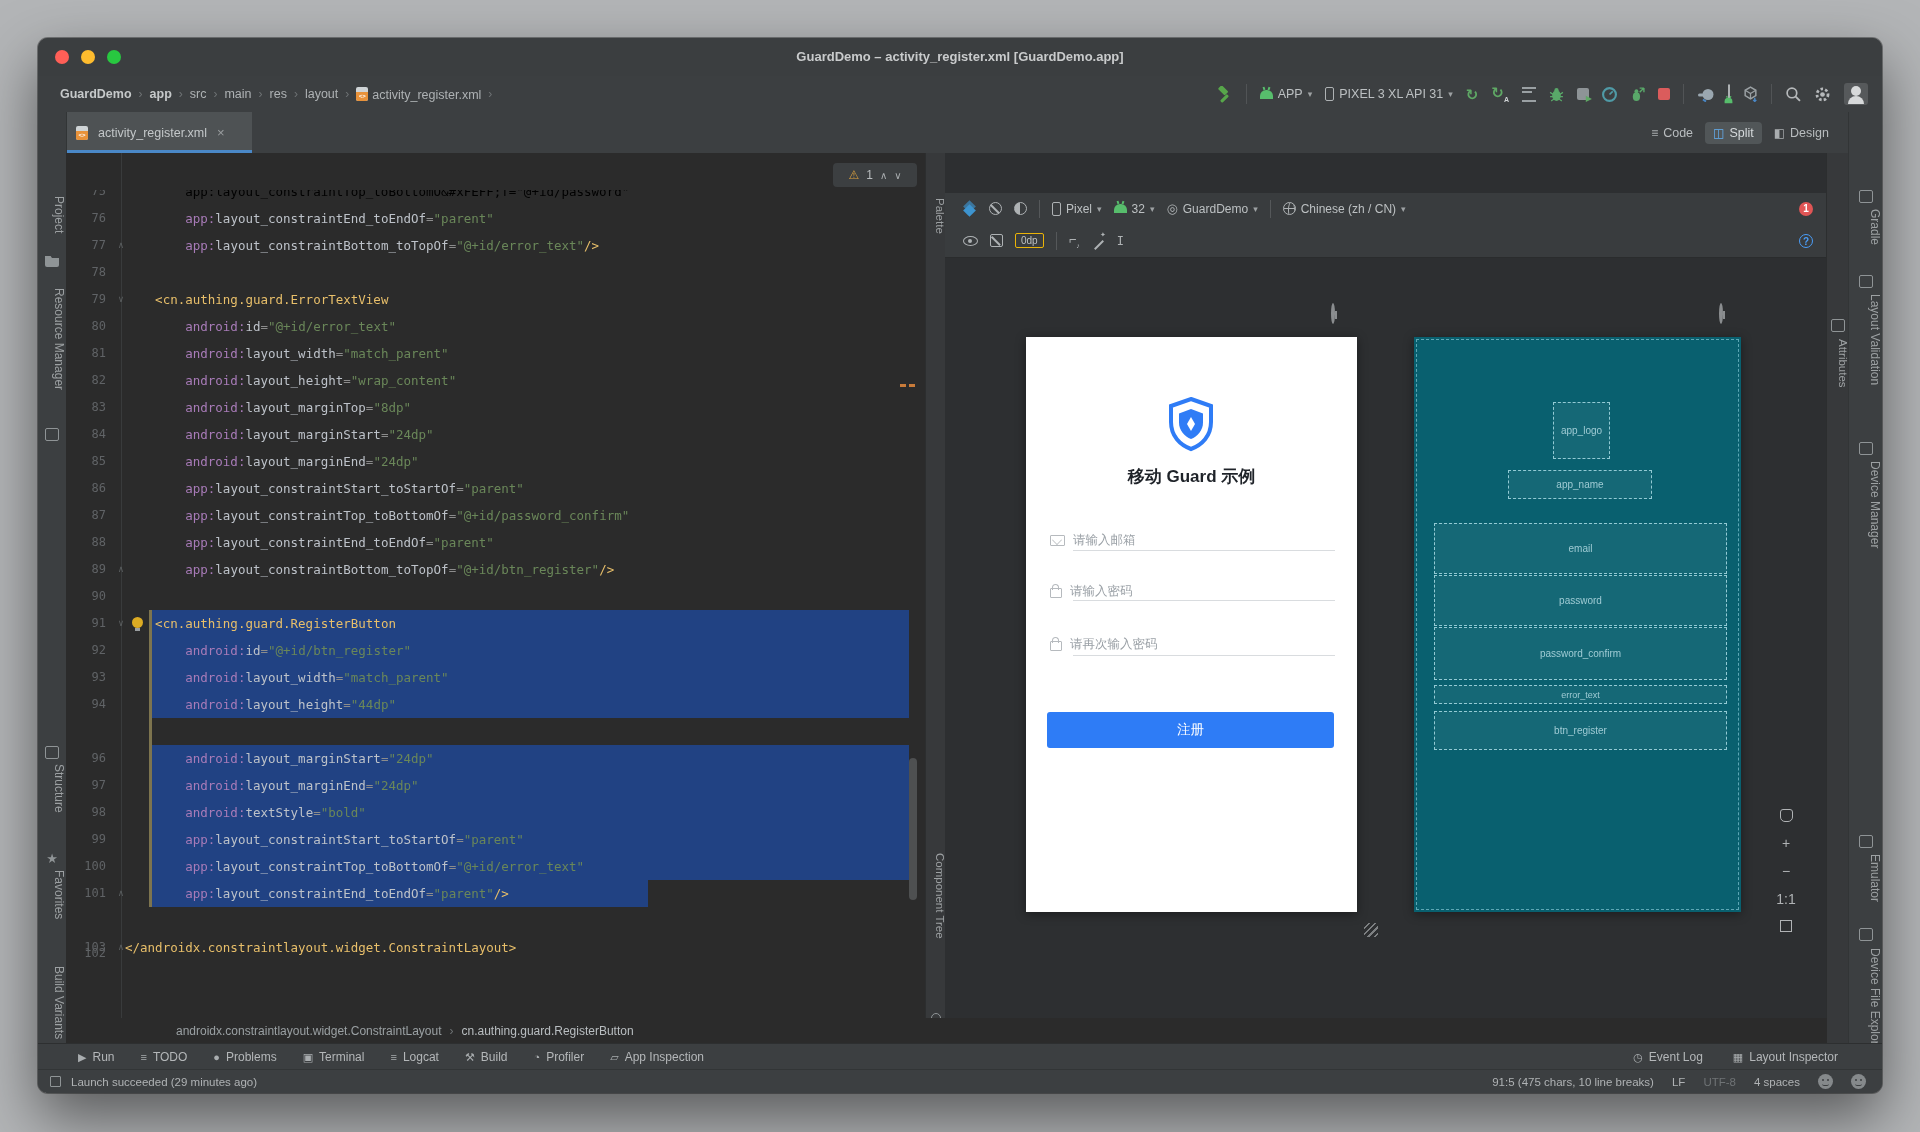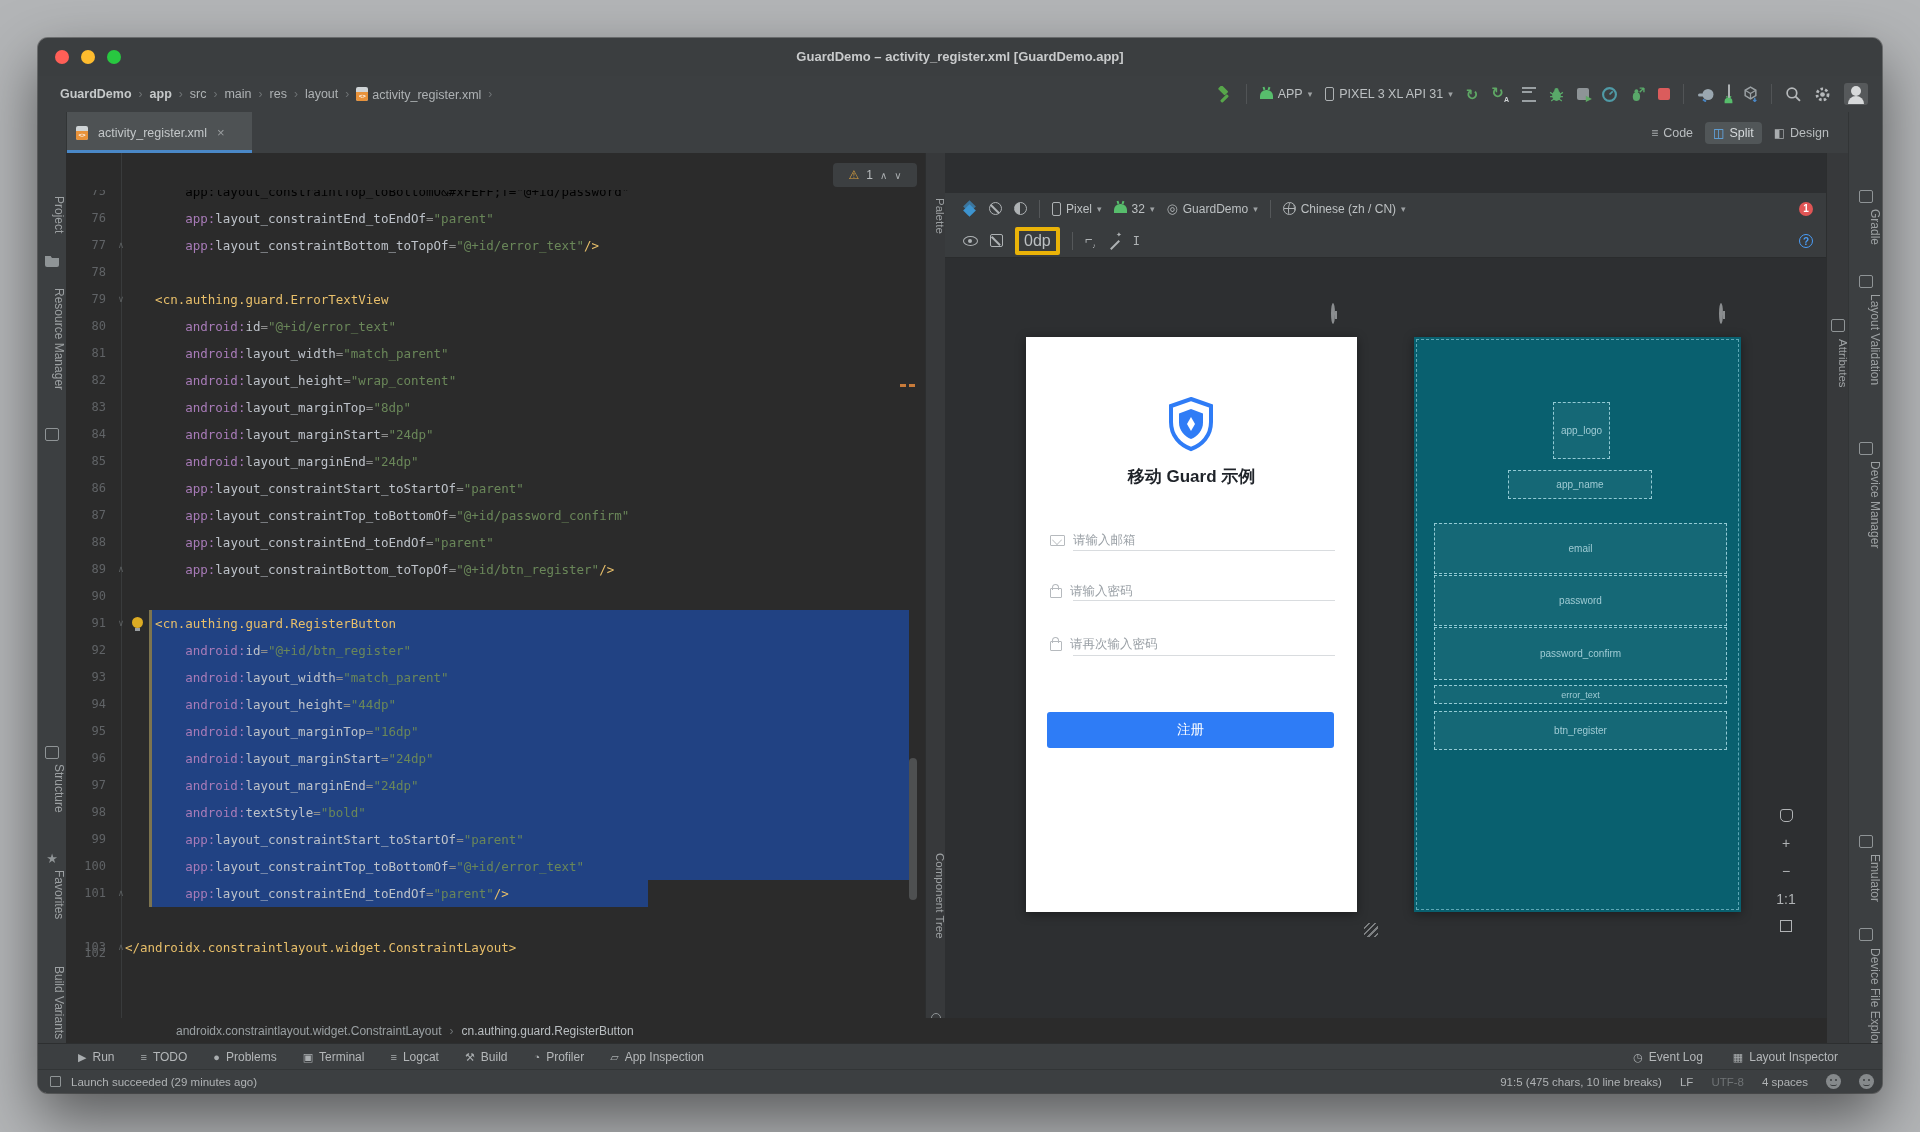--- a/index.html
+++ b/index.html
@@ -109,21 +109,21 @@
   .half{background:linear-gradient(90deg,#aeb2b4 50%,transparent 50%)}
   .phone-ico{width:9px;height:14px;border:1.5px solid #aeb2b4;border-radius:2px;box-sizing:border-box}
   .robot{width:13px;height:9px;background:#57bd6c;border-radius:6px 6px 0 0;position:relative}
   .robot::before,.robot::after{content:"";position:absolute;top:-3px;width:1.5px;height:3px;background:#57bd6c}
   .robot::before{left:3px;transform:rotate(-20deg)}.robot::after{right:3px;transform:rotate(20deg)}
   .globe{width:13px;height:13px;border:1.5px solid #aeb2b4;border-radius:50%;box-sizing:border-box;position:relative;overflow:hidden}
   .globe::before{content:"";position:absolute;left:4px;top:-2px;width:5px;height:16px;border:1px solid #aeb2b4;border-radius:50%}
   .globe::after{content:"";position:absolute;left:-1px;top:5px;width:13px;height:1px;background:#aeb2b4}
   .eye{width:15px;height:10px;border:1.5px solid #aeb2b4;border-radius:50%;box-sizing:border-box;position:relative}
   .eye::after{content:"";position:absolute;left:4px;top:2px;width:4px;height:4px;border-radius:50%;background:#aeb2b4}
-  .marginChip{border:4px solid #eab308;border-radius:2px;padding:1px 5px;font-size:16px;color:#bcc0c2}
+  .marginChip{border:1px solid #eab308;border-radius:2px;padding:1px 5px;font-size:10px;color:#bcc0c2}
   .wand{width:13px;height:13px;position:relative}
   .wand::before{content:"";position:absolute;left:1px;bottom:1px;width:12px;height:2px;background:#aeb2b4;transform:rotate(-45deg)}
   .wand::after{content:"✦";position:absolute;right:-1px;top:-3px;font-size:7px;color:#aeb2b4}
   .ibeam{color:#aeb2b4;font-size:12px;font-family:"DejaVu Sans Mono",monospace}
   .errball{margin-left:auto;margin-right:14px;width:14px;height:14px;border-radius:50%;background:#e05555;color:#fff;
            font-size:10px;line-height:14px;text-align:center;font-weight:bold}
   .helpball{margin-left:auto;margin-right:14px;width:14px;height:14px;border-radius:50%;border:1.5px solid #4a9df8;color:#4a9df8;
             font-size:10px;line-height:13px;text-align:center;box-sizing:border-box;font-weight:bold}
 
   
@@ -172,21 +172,21 @@
   #toolBar{position:absolute;left:0;right:0;bottom:23px;height:26px;background:#3c3f41;border-top:1px solid #2d2f30;
            display:flex;align-items:center;font-size:12px;color:#b4b7b9}
   #toolLeft{display:flex;align-items:center;gap:26px;padding-left:40px}
   #toolRight{margin-left:auto;display:flex;align-items:center;gap:30px;padding-right:44px}
   .twbtn{display:flex;align-items:center;gap:6px;cursor:pointer}
   .twico{color:#a9adaf;font-size:11px}
   #statusBar{position:absolute;left:0;right:0;bottom:0;height:23px;background:#3c3f41;border-top:1px solid #323536;
              display:flex;align-items:center;font-size:11.5px;color:#b0b3b5}
   #statusLeft{display:flex;align-items:flex-start;gap:10px;padding-left:12px}
   .winico{width:11px;height:11px;border:1.5px solid #8f9496;box-sizing:border-box;border-radius:1px}
-  #statusRight{margin-left:auto;display:flex;align-items:center;gap:18px;padding-right:8px}
+  #statusRight{margin-left:auto;display:flex;align-items:center;gap:18px;padding-right:16px}
   .dim{color:#6f7375}
   .face{width:15px;height:15px;border-radius:50%;background:#85898b;position:relative}
   .face::before{content:"";position:absolute;left:4px;top:5px;width:2px;height:2px;border-radius:50%;background:#3c3f41;box-shadow:5px 0 0 #3c3f41}
   .face::after{content:"";position:absolute;left:4px;bottom:3px;width:7px;height:3px;border-bottom:1.5px solid #3c3f41;border-radius:50%}
 </style>
 </head>
 <body>
 
 <div id="win">
 
@@ -400,25 +400,20 @@
           <div class="cl" style="top: 486px;">
             <div class="selbg"></div>
             <div class="lnum">93</div>
             <div class="ltext">        <span class="tk-ns">android</span><span class="tk-ns">:</span><span class="tk-name">layout_width</span><span class="tk-eq">=</span><span class="tk-val">"match_parent"</span></div>
           </div>
           <div class="cl" style="top: 513px;">
             <div class="selbg"></div>
             <div class="lnum">94</div>
             <div class="ltext">        <span class="tk-ns">android</span><span class="tk-ns">:</span><span class="tk-name">layout_height</span><span class="tk-eq">=</span><span class="tk-val">"44dp"</span></div>
           </div>
-          <div class="cl" style="top: 540px;">
-            <div class="selbg"></div>
-            <div class="lnum">95</div>
-            <div class="ltext">        <span class="tk-ns">android</span><span class="tk-ns">:</span><span class="tk-name">layout_marginTop</span><span class="tk-eq">=</span><span class="tk-val">"16dp"</span></div>
-          </div>
           <div class="cl" style="top: 567px;">
             <div class="selbg"></div>
             <div class="lnum">96</div>
             <div class="ltext">        <span class="tk-ns">android</span><span class="tk-ns">:</span><span class="tk-name">layout_marginStart</span><span class="tk-eq">=</span><span class="tk-val">"24dp"</span></div>
           </div>
           <div class="cl" style="top: 594px;">
             <div class="selbg"></div>
             <div class="lnum">97</div>
             <div class="ltext">        <span class="tk-ns">android</span><span class="tk-ns">:</span><span class="tk-name">layout_marginEnd</span><span class="tk-eq">=</span><span class="tk-val">"24dp"</span></div>
           </div>

